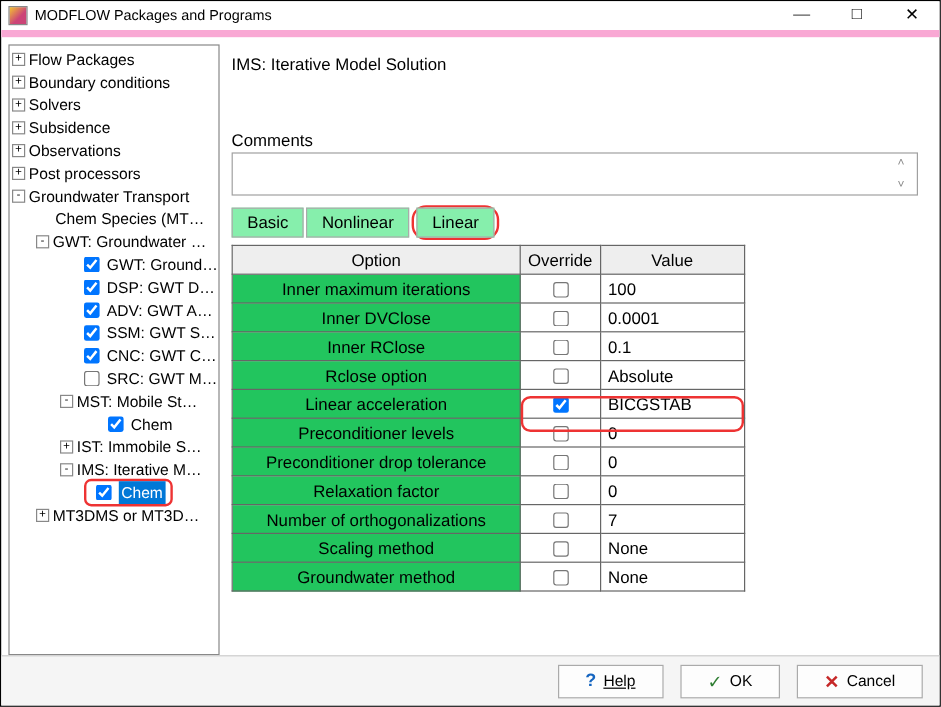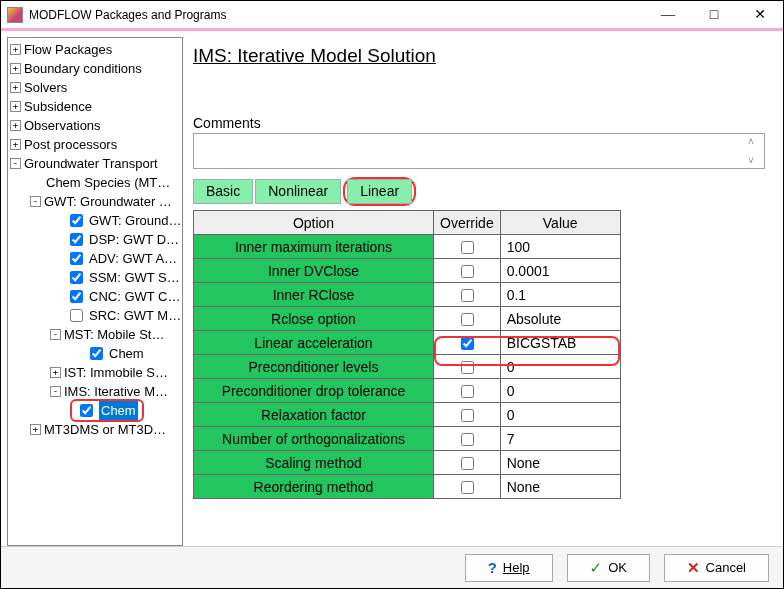--- a/index.html
+++ b/index.html
@@ -6,21 +6,21 @@
   body {
     margin: 0; padding: 0;
     font-family: "Segoe UI", Tahoma, sans-serif;
     font-size: 13px;
     background: #fff;
     width: 784px; height: 589px;
     border: 1px solid #000; position: relative; overflow: hidden;
   }
   
   .titlebar {
-    height: 30px; background: #fff; border-bottom: 3px solid #f9a8d4;
+    height: 30px; background: #fff; border-bottom: 6px solid #f9a8d4;
     display: flex; align-items: center; padding: 0 0 0 6px;
   }
   .appicon { width: 16px; height: 16px; background: linear-gradient(135deg,#f4c430 0%,#c47 60%); margin-right:6px; border:1px solid #888;}
   .titlebar .title { flex: 1; font-size: 12px; color: #000; }
   .winbtns { display:flex; }
   .winbtn { width: 46px; height: 30px; display:flex; align-items:center; justify-content:center; font-size:14px; font-family: "Segoe UI Symbol"; }
   
   .client { position:absolute; top:30px; bottom:42px; left:0; right:0; display:flex; padding:6px 6px 0 6px; }
   .treepanel { width: 176px; border:1px solid #888; background:#fff; overflow:hidden; padding:2px 0; font-size:13px; line-height:19px;}
   .tree ul { list-style:none; margin:0; padding-left: 0; }
@@ -28,21 +28,21 @@
   .tree li ul { padding-left: 18px; }
   .tree .row { display:flex; align-items:center; gap:3px; height:19px; }
   .pm { display:inline-flex; width:11px; height:11px; border:1px solid #888; font-size:9px; line-height:9px; align-items:center; justify-content:center; font-family: monospace; cursor:pointer;}
   .nopm { display:inline-block; width:13px; }
   .cb { width:13px; height:13px; }
   .lbl { }
   .sel { background:#0078d7; color:#fff; padding:0 2px; }
   .hl-red { border:2px solid #e33; border-radius:6px; padding:0 4px; }
   
   .rightpanel { flex:1; padding: 4px 12px 0 10px; overflow:hidden;}
-  .ptitle { font-size:19px; margin:4px 0 6px 0;text-decoration:underline;}
+  .ptitle { font-size:14px; margin:4px 0 6px 0;}
   .commentslabel { font-size:14px; margin-bottom:2px;margin-top:48px;}
   .commentsbox { border:1px solid #a0a0a0; height:36px; position:relative; background:#fff; }
   .commentsbox .scr { position:absolute; right:2px; top:2px; bottom:2px; width:14px; display:flex; flex-direction:column; justify-content:space-between; color:#888; font-size:10px;}
   .tabs { display:flex; margin-top:8px; gap:2px; align-items:center;}
   .tab { border:1px solid #aaa; border-bottom:1px solid #aaa; padding:3px 12px 4px; font-size:14px; background:#86efac; }
   .tab.active { }
   .tab-hl { border:2px solid #e33; border-radius:12px; padding:0 2px; display:inline-block; }
   
   table.grid { border-collapse:collapse; margin-top:4px; font-size:14px; }
   table.grid th, table.grid td { border:1px solid #666; padding:0 6px; height:24px; }
@@ -295,21 +295,21 @@
               <td class="optcell">Number of orthogonalizations</td>
               <td class="ov"><input type="checkbox" style=""></td>
               <td class="val">7</td>
             </tr>
       <tr>
               <td class="optcell">Scaling method</td>
               <td class="ov"><input type="checkbox" style=""></td>
               <td class="val">None</td>
             </tr>
       <tr>
-              <td class="optcell">Reordering method</td>
+              <td class="optcell">Groundwater method</td>
               <td class="ov"><input type="checkbox" style=""></td>
               <td class="val">None</td>
             </tr>
     </tbody>
         </table>
 
     <div class="red-outline" style="left:241px; top:126px; width:186px; height:30px;"></div>
     </div>
   </div>
 </div>

